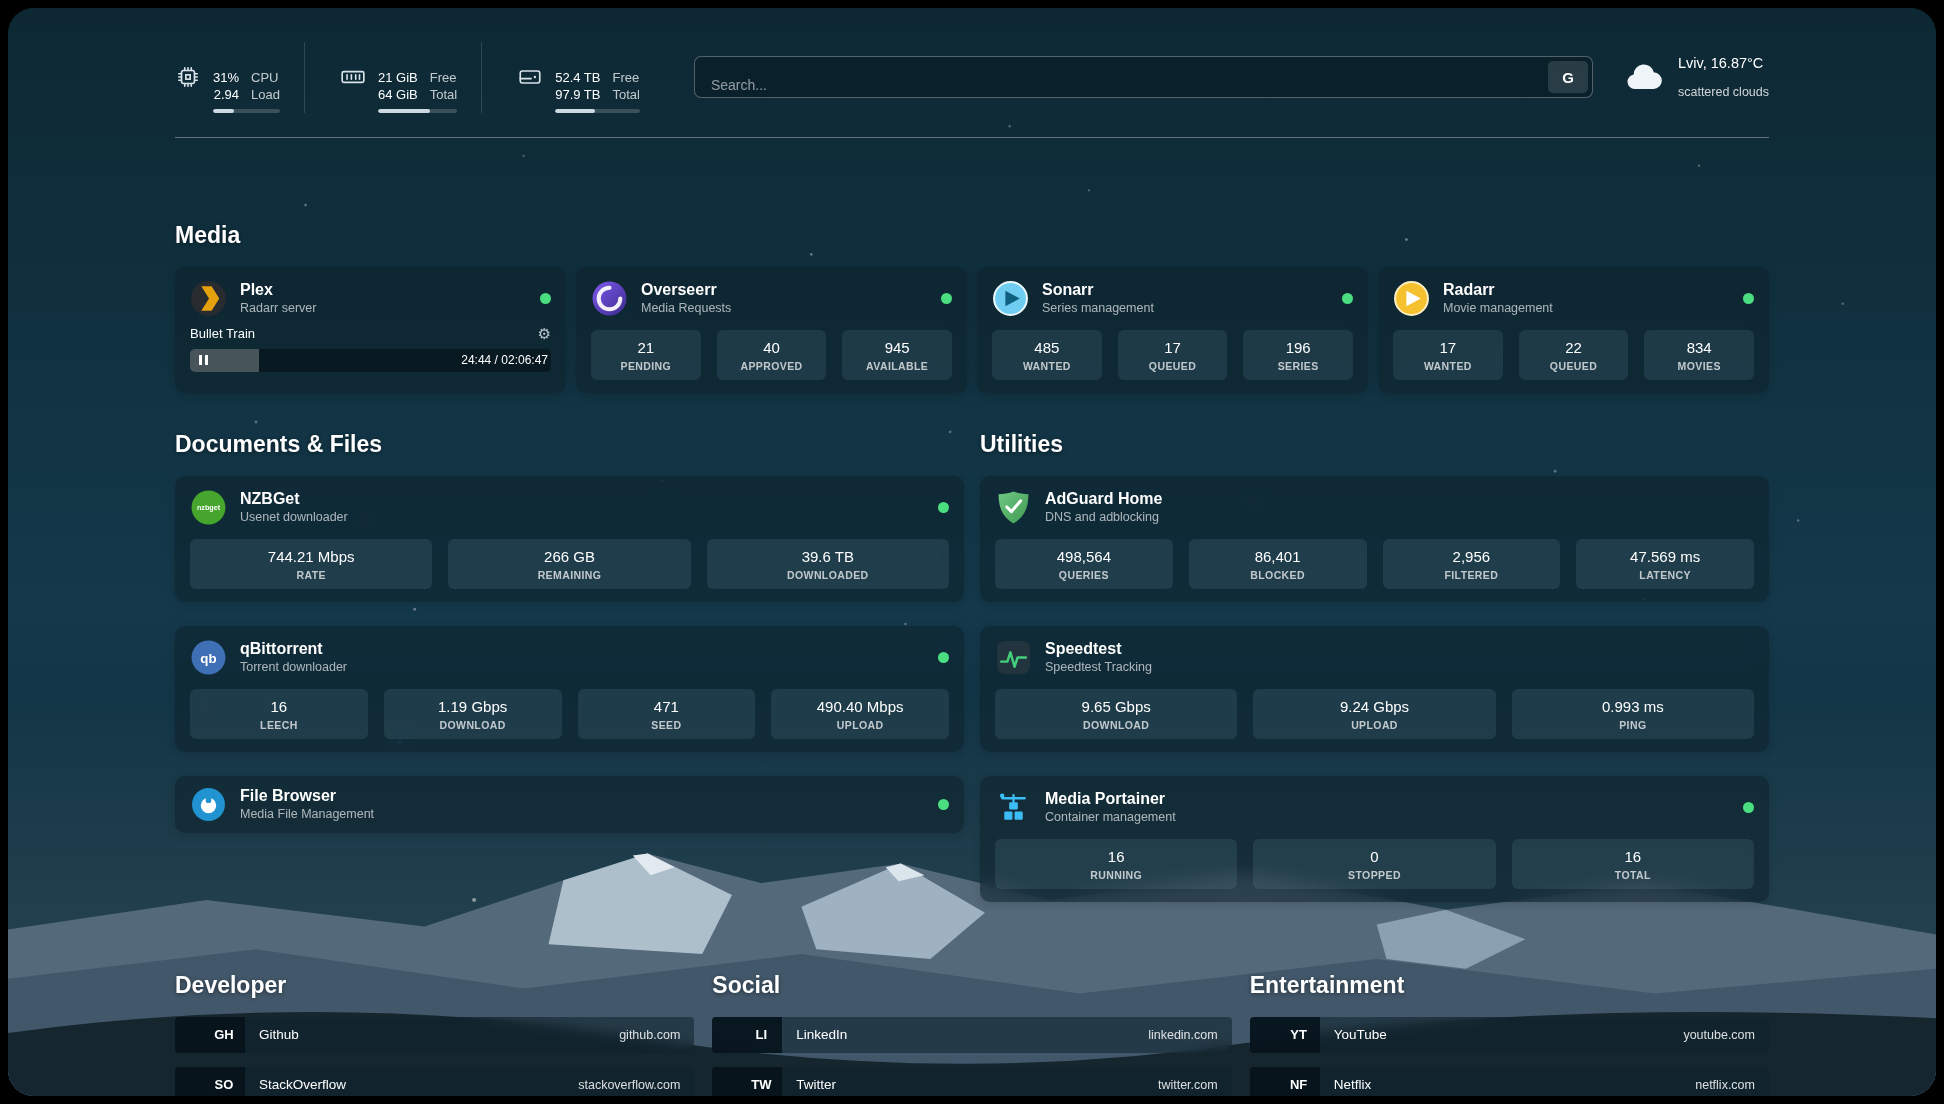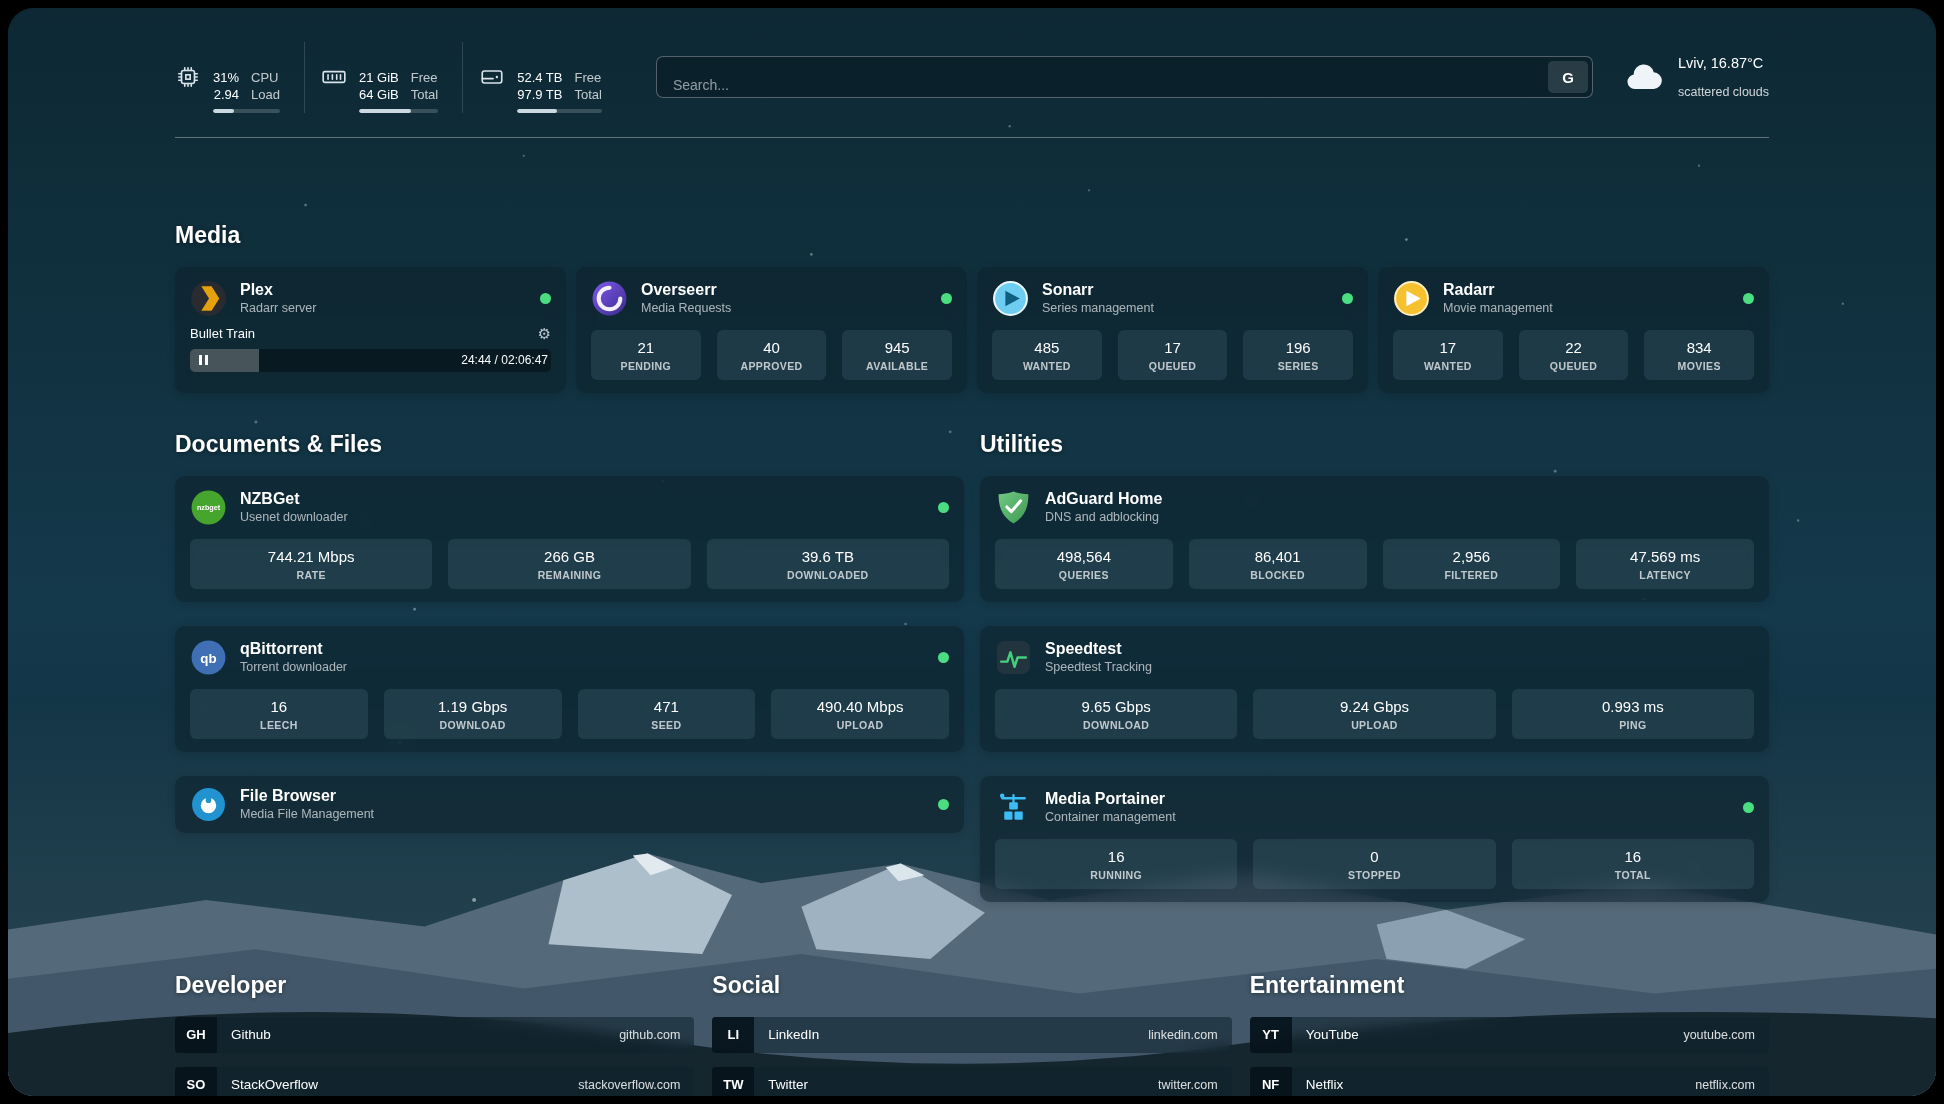--- a/index.html
+++ b/index.html
@@ -4,21 +4,21 @@
 <style>
   html,body{margin:0;padding:0;width:1944px;height:1104px;background:#000;font-family:"Liberation Sans",sans-serif;-webkit-font-smoothing:antialiased;}
   .screen{position:absolute;inset:8px;border-radius:26px;overflow:hidden;background:linear-gradient(180deg,#0d2833 0%,#123748 52%,#0e2a38 100%);}
   .bg{position:absolute;inset:0;width:100%;height:100%;}
   .content{position:relative;height:100%;padding:0 167px;box-sizing:border-box;color:#fff;}
 
   
   .topbar{display:flex;align-items:center;padding-top:34px;}
   .metrics{display:flex;align-items:center;}
   .metric{display:flex;align-items:center;gap:12px;padding-right:24px;}
-  .metric + .metric{border-left:1px solid rgba(255,255,255,0.14);padding-left:16px;}
+  .metric + .metric{border-left:1px solid rgba(255,255,255,0.14);padding-left:35px;}
   .m-icon svg{width:26px;height:26px;display:block;}
   .m-body{display:flex;flex-direction:column;gap:5px;margin-top:28px;}
   .m-cols{display:flex;gap:12px;font-size:13px;line-height:1.3;}
   .m-vals{display:flex;flex-direction:column;align-items:flex-end;color:#fff;}
   .m-labs{display:flex;flex-direction:column;align-items:flex-start;color:rgba(255,255,255,0.75);}
   .bar{height:4px;border-radius:2px;background:rgba(255,255,255,0.18);overflow:hidden;}
   .bar i{display:block;height:100%;background:#ccd9e1;border-radius:2px;}
 
   .search{flex:1;margin:0 30px;height:42px;position:relative;}
   .search input{width:100%;height:100%;box-sizing:border-box;background:rgba(4,18,26,0.38);border:1px solid rgba(255,255,255,0.30);border-radius:7px;color:#fff;padding:16px 62px 0 16px;font-size:14px;font-family:"Liberation Sans",sans-serif;outline:none;}
@@ -59,21 +59,21 @@
   .plex-progress{margin-top:8px;height:23px;background:rgba(0,0,0,0.35);border-radius:5px;position:relative;overflow:hidden;cursor:pointer;}
   .plex-fill{position:absolute;left:0;top:0;bottom:0;background:rgba(255,255,255,0.26);}
   .pause-bars{position:absolute;left:9px;top:50%;transform:translateY(-50%);display:flex;gap:3px;cursor:pointer;}
   .pause-bars i{width:3px;height:10px;background:#fff;display:block;}
   .ptime{position:absolute;right:3px;top:50%;transform:translateY(-50%);font-size:12px;color:#fff;}
 
   
   .grid3{display:grid;grid-template-columns:repeat(3,1fr);gap:18px;margin-top:70px;}
   .bm-list{display:flex;flex-direction:column;gap:14px;margin-top:18px;}
   .bm-row{display:flex;align-items:center;height:36px;background:rgba(15,34,44,0.55);border-radius:4px;overflow:hidden;backdrop-filter:blur(6px);cursor:pointer;}
-  .bm-abbr{width:42px;align-self:stretch;background:rgba(6,18,26,0.88);color:#fff;font-size:13px;font-weight:600;display:flex;align-items:center;justify-content:center;flex:none;}
+  .bm-abbr{width:42px;align-self:stretch;background:rgba(6,18,26,0.88);color:#fff;font-size:13px;font-weight:600;display:flex;align-items:center;justify-content:center;flex:none;padding-left:28px;}
   .bm-name{margin-left:14px;font-size:13.5px;color:#fff;}
   .bm-url{margin-left:auto;margin-right:14px;font-size:12.5px;color:rgba(255,255,255,0.85);}
 </style>
 </head>
 <body>
 
 <div class="screen">
 
   <svg class="bg" viewBox="0 0 1944 1104" preserveAspectRatio="none">
     <defs>

